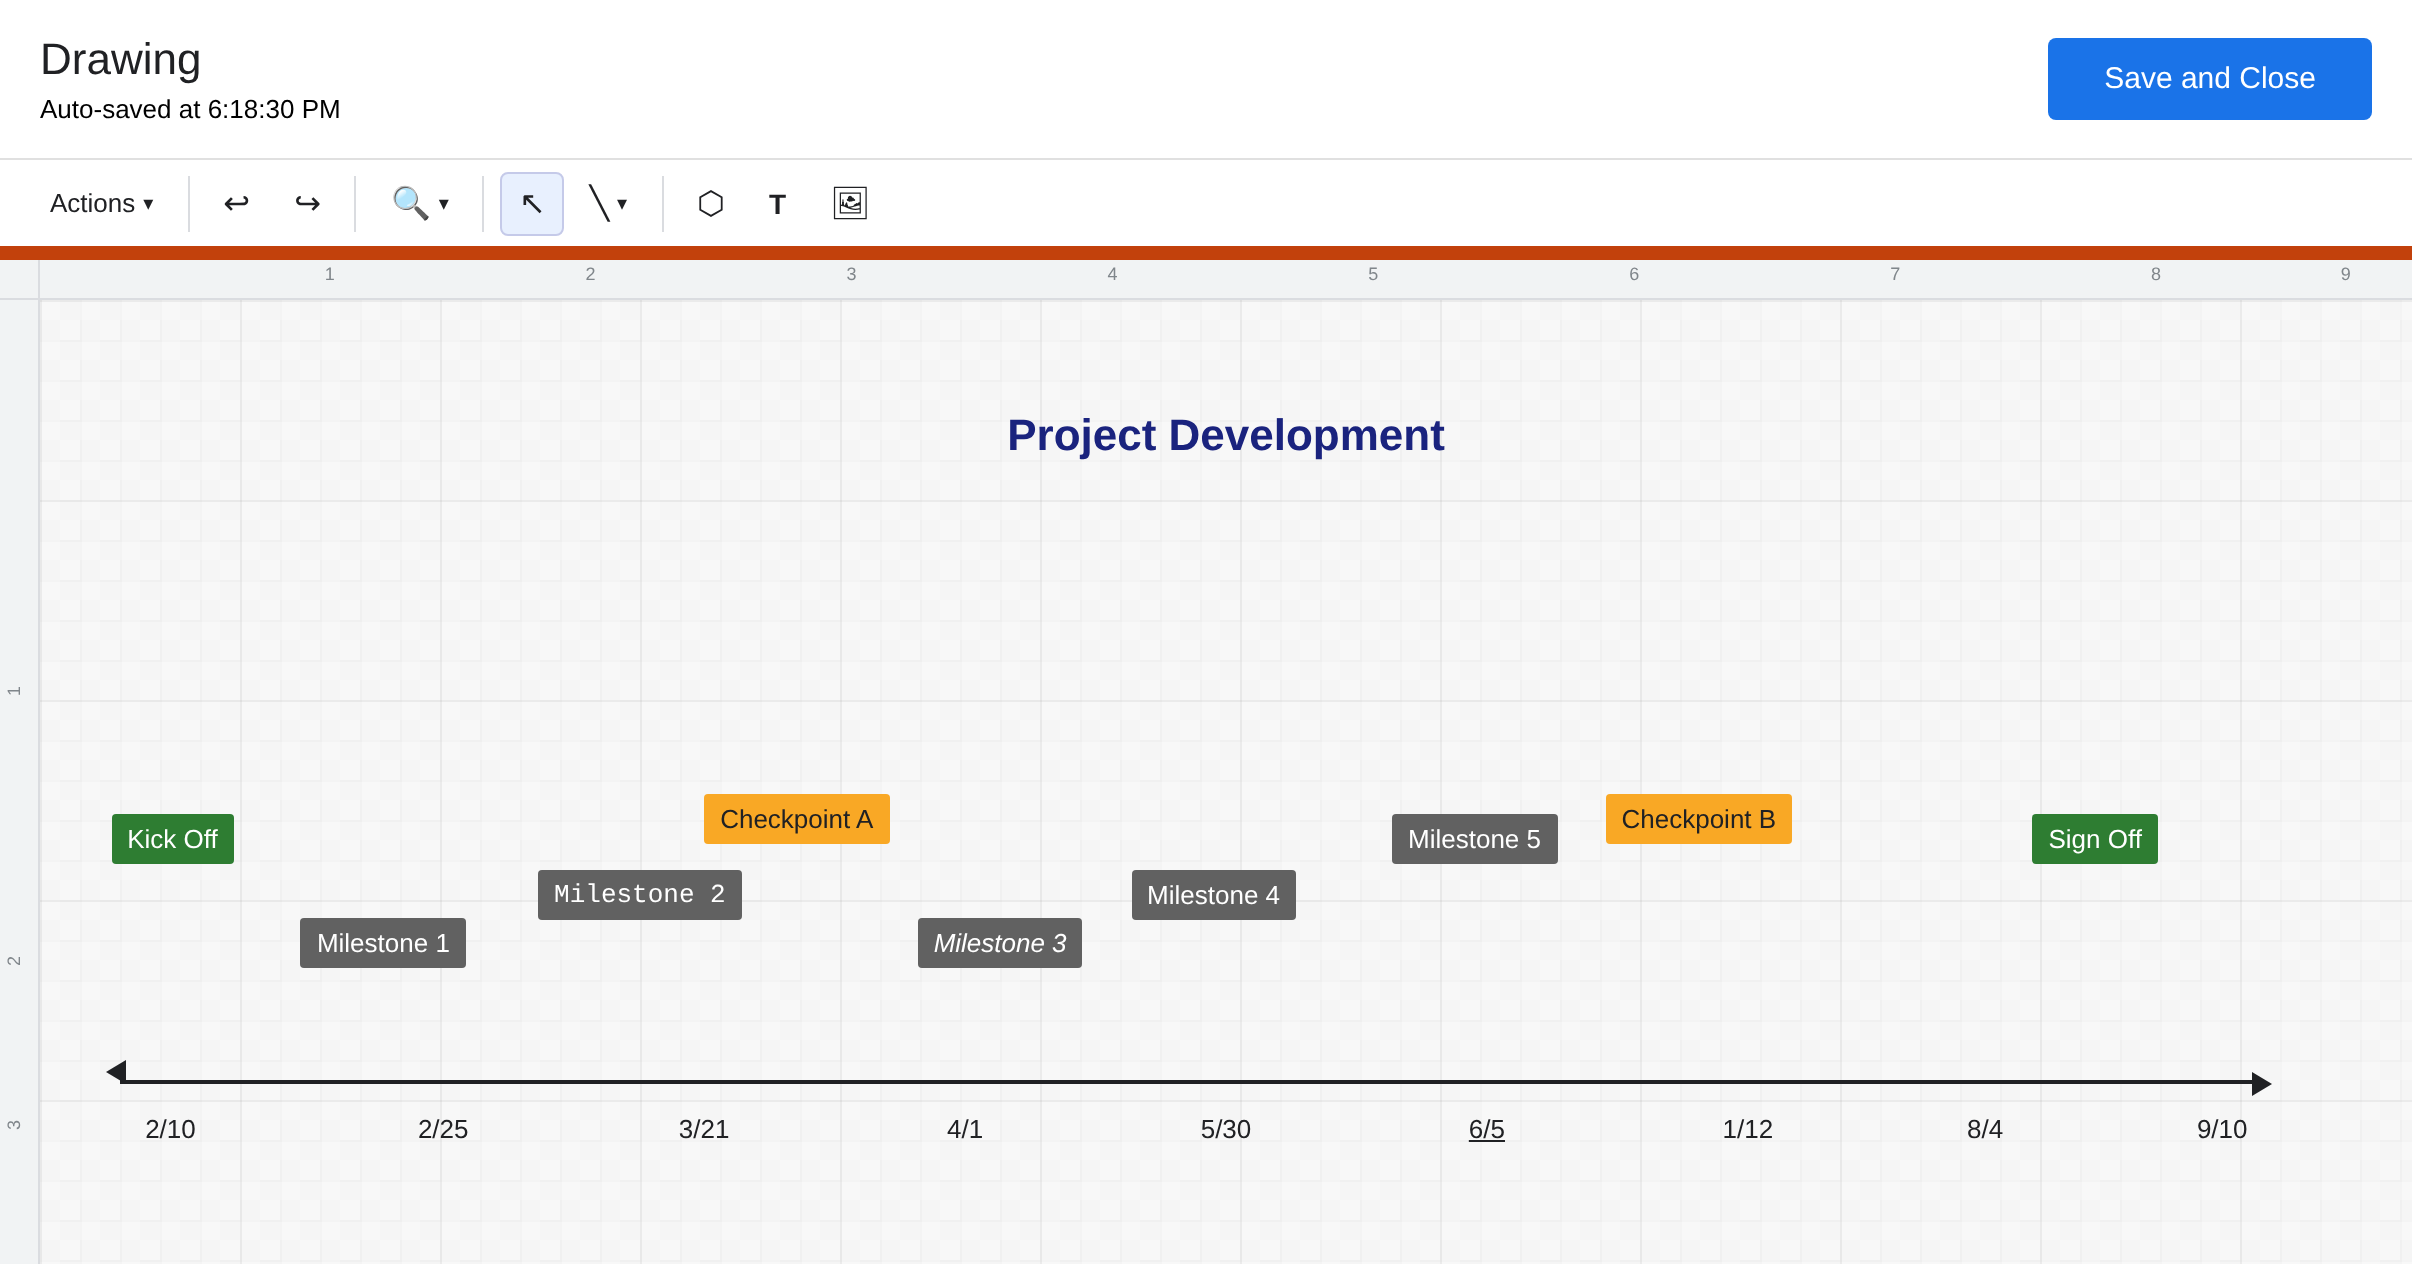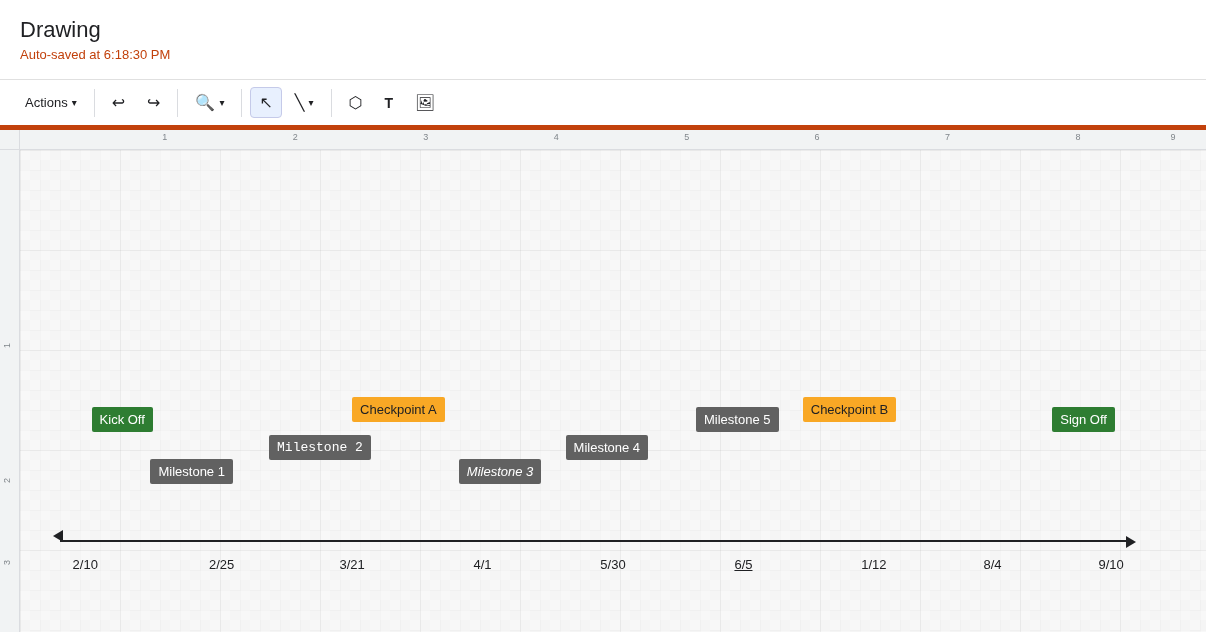--- a/index.html
+++ b/index.html
@@ -10,40 +10,40 @@
       display: flex;
       align-items: center;
       justify-content: space-between;
       background: #fff;
       padding: 0 20px;
       height: 80px;
       border-bottom: 1px solid #e0e0e0;
     }
     #header-left { display: flex; flex-direction: column; }
     #app-title { font-size: 22px; font-weight: 400; color: #202124; }
-    #autosave { font-size: 13px; color: #c2410c; margin-top: 4px; }
+    #autosave { font-size: 13px; color: #000000; margin-top: 4px; }
     #save-close-btn {
       background: #1a73e8;
       color: #fff;
       border: none;
       border-radius: 4px;
       padding: 12px 28px;
       font-size: 15px;
       font-weight: 500;
       cursor: pointer;
     }
 
     
     #toolbar {
       display: flex;
       align-items: center;
       background: #fff;
       padding: 0 16px;
       height: 50px;
-      border-bottom: 5px solid #c2410c;
+      border-bottom: 7px solid #c2410c;
       gap: 4px;
     }
     .toolbar-btn {
       display: flex; align-items: center; gap: 4px;
       background: none; border: 1px solid transparent;
       border-radius: 4px; padding: 5px 8px;
       cursor: pointer; font-size: 13px; color: #202124;
     }
     .toolbar-btn.active { background: #e8f0fe; border-color: #c5cae9; }
     .toolbar-divider { width: 1px; height: 28px; background: #dadce0; margin: 0 4px; }
@@ -175,32 +175,33 @@
     
     .box {
       position: absolute;
       padding: 5px 8px;
       font-size: 13px;
       font-weight: 500;
       border-radius: 2px;
       white-space: nowrap;
       color: #fff;
     }
-    .box-green { background: #2e7d32; margin-left: 36px; }
+    .box-green { background: #2e7d32; }
     .box-gray { background: #616161; }
     .box-yellow { background: #f9a825; color: #202124; }
   </style>
 </head>
 <body>
 
 <div id="header">
   <div id="header-left">
     <span id="app-title">Drawing</span>
     <span id="autosave">Auto-saved at 6:18:30 PM</span>
   </div>
+  <button id="save-close-btn">Save and Close</button>
 </div>
 
 <div id="toolbar">
   <button class="toolbar-btn">
     <span>Actions</span>
     <span class="chevron">▾</span>
   </button>
   <div class="toolbar-divider"></div>
   <button class="toolbar-btn">
     <span class="toolbar-icon">↩</span>
@@ -254,20 +255,21 @@
 
   <div id="canvas-area">
     <div id="left-ruler">
       <span class="left-ruler-mark" style="top:40%;">1</span>
       <span class="left-ruler-mark" style="top:68%;">2</span>
       <span class="left-ruler-mark" style="top:85%;">3</span>
     </div>
     <div id="canvas">
       <div id="diagram">
 
+        <div class="diagram-title">Project Development</div>
 
         <div class="timeline-line"></div>
         <div class="timeline-arrow-left"></div>
         <div class="timeline-arrow-right"></div>
 
         <span class="date-label" style="left:5.5%;">2/10</span>
         <span class="date-label" style="left:17%;">2/25</span>
         <span class="date-label" style="left:28%;">3/21</span>
         <span class="date-label" style="left:39%;">4/1</span>
         <span class="date-label" style="left:50%;">5/30</span>

